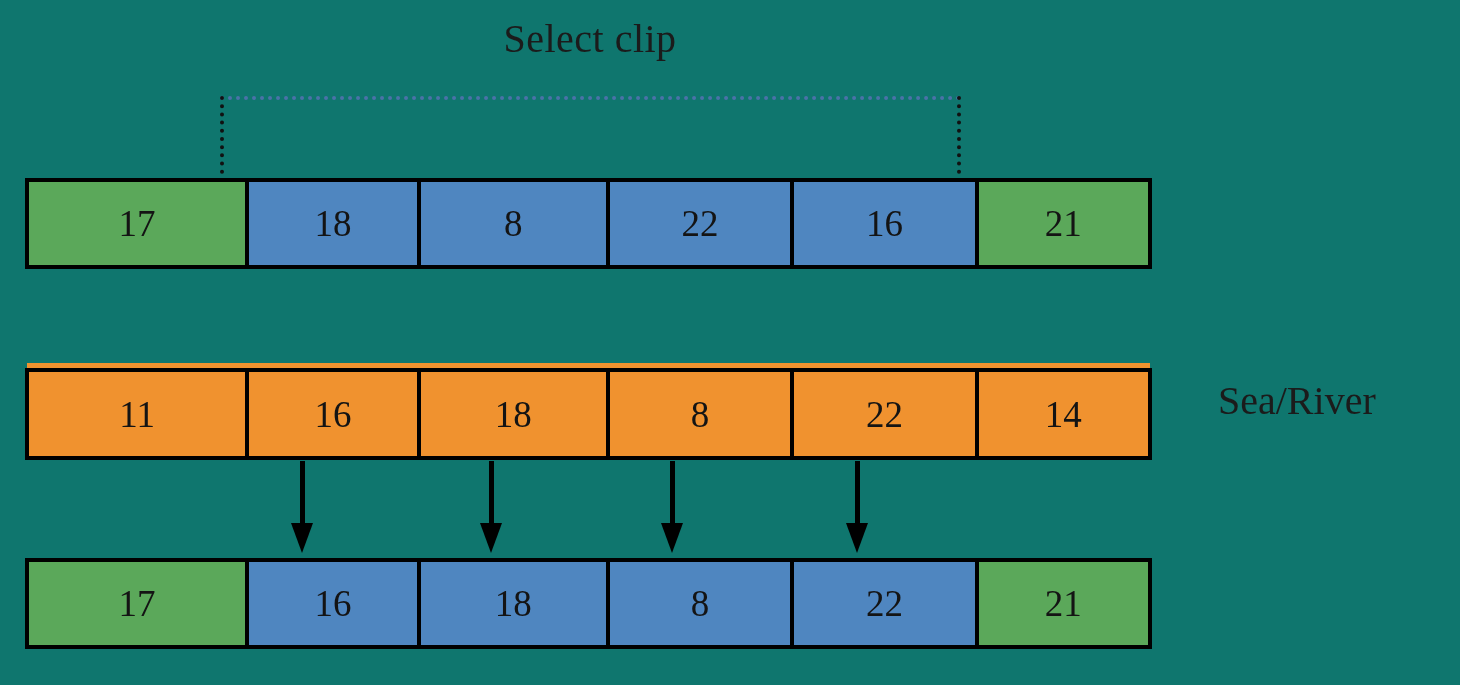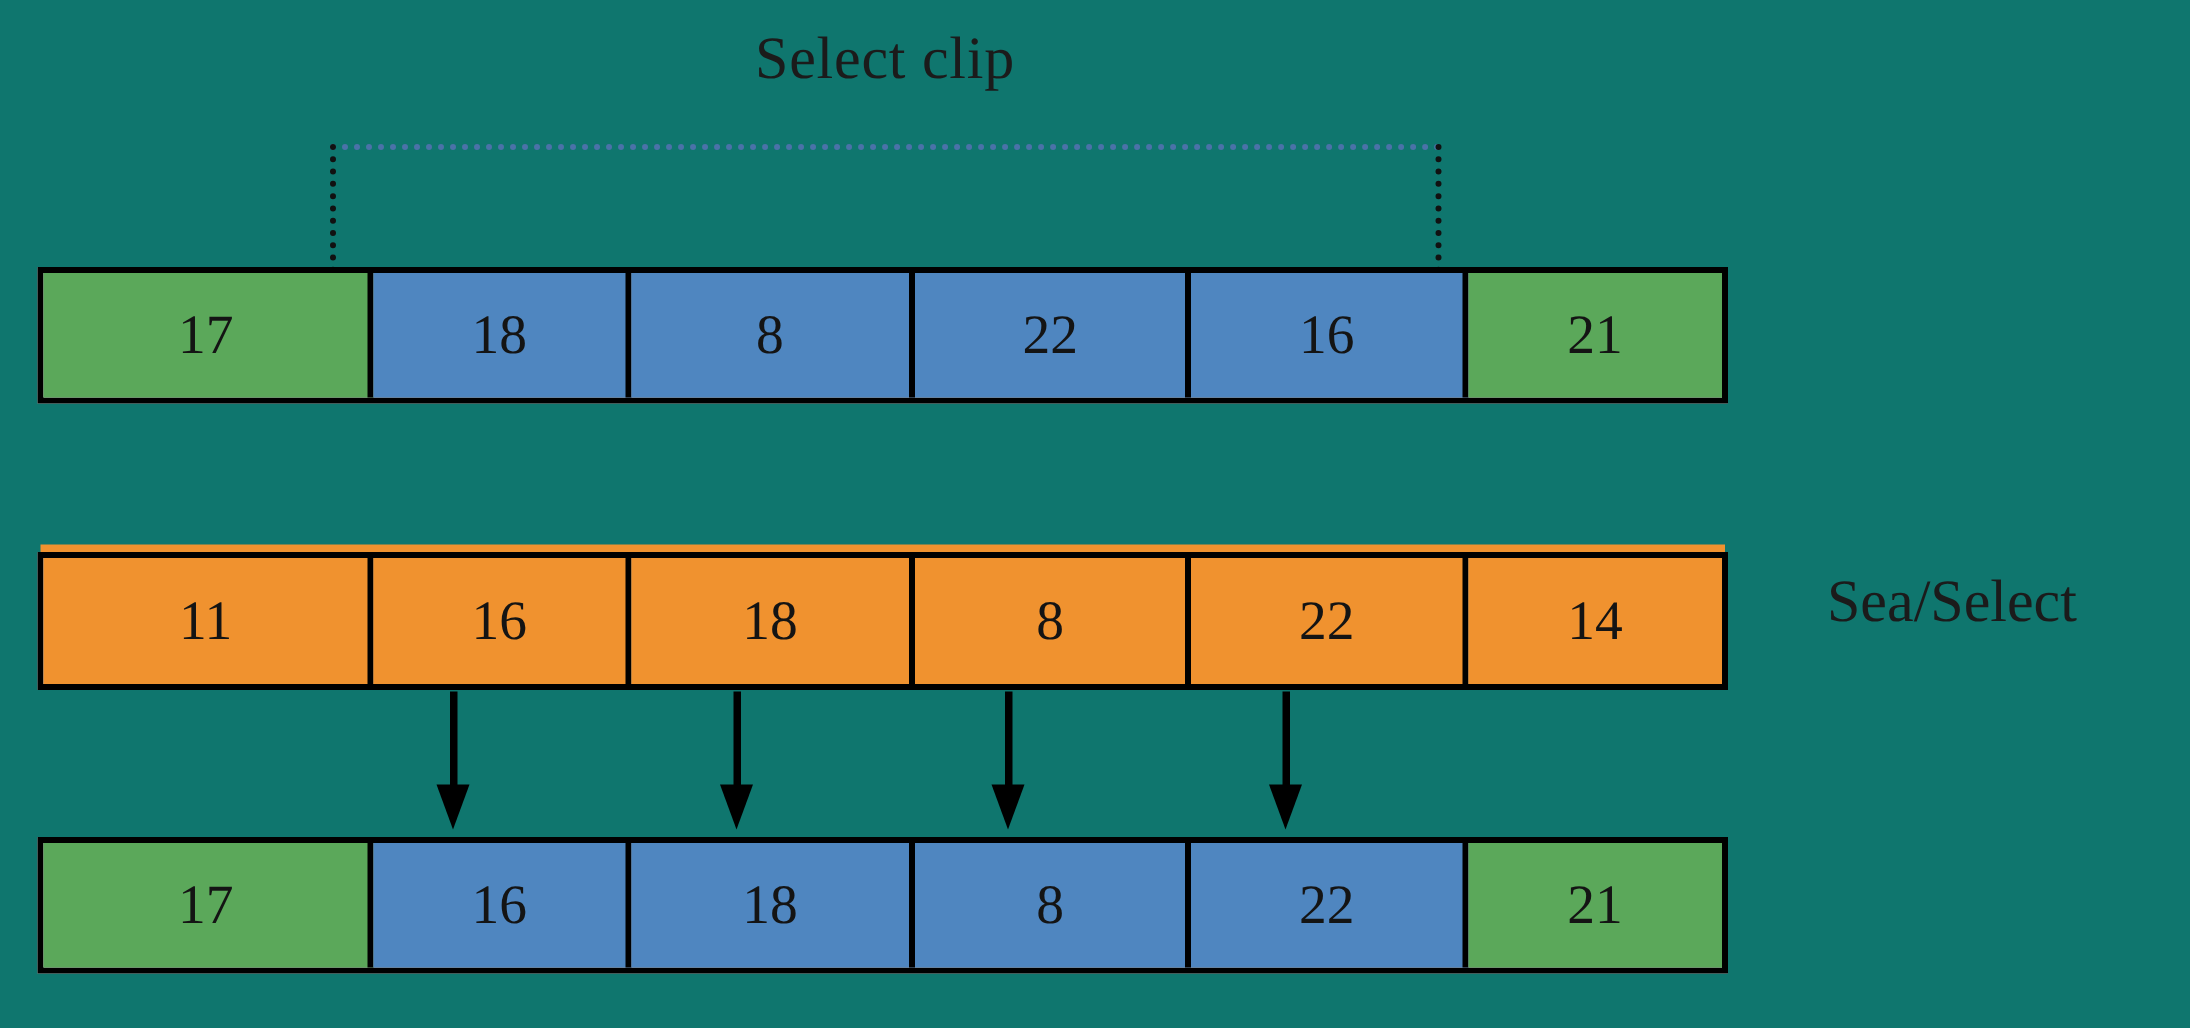--- a/index.html
+++ b/index.html
@@ -177,21 +177,21 @@
 
   <div class="row row-orange">
     <div class="cell orange c1">11</div>
     <div class="cell orange c2">16</div>
     <div class="cell orange c3">18</div>
     <div class="cell orange c4">8</div>
     <div class="cell orange c5">22</div>
     <div class="cell orange c6">14</div>
   </div>
 
-  <div class="side-label">Sea/Select</div>
+  <div class="side-label">Sea/River</div>
 
   <div class="arrow a1">
     <div class="shaft"></div>
     <div class="head"></div>
   </div>
   <div class="arrow a2">
     <div class="shaft"></div>
     <div class="head"></div>
   </div>
   <div class="arrow a3">

